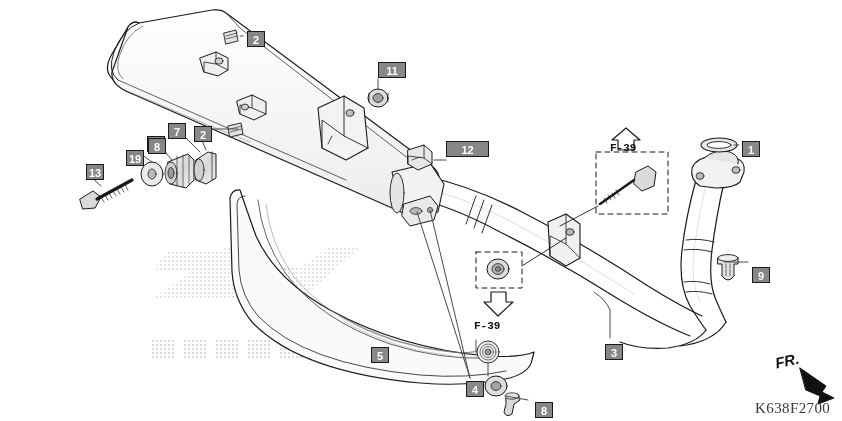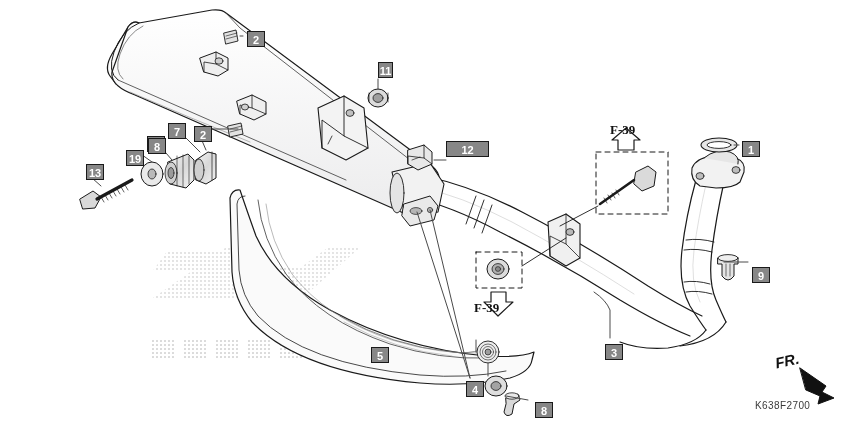--- a/index.html
+++ b/index.html
@@ -29,31 +29,32 @@
   .fr-label{
     position:absolute;
     font-size:15px;
     font-weight:bold;
     font-style:italic;
     color:#111;
     font-family:"Liberation Sans", sans-serif;
   }
   .f39{
     position:absolute;
-    font-size:13px;
+    font-size:11px;
     font-weight:bold;
     color:#111;
-    font-family:Liberation Serif, serif;
+    font-family:Liberation Mono, monospace;
+    margin-top:20px;
   }
   .partno{
     position:absolute;
-    font-size:10px;
+    font-size:15px;
     color:#3a3a3a;
     letter-spacing:.4px;
-    font-family:Liberation Sans, sans-serif;
+    font-family:Liberation Serif, serif;
   }
 </style>
 </head>
 <body>
 
 <div id="sheet">
 
   <svg id="art" viewBox="0 0 842 421" xmlns="http://www.w3.org/2000/svg">
     <defs>
       <pattern id="dots" width="4" height="4" patternUnits="userSpaceOnUse">
@@ -323,21 +324,21 @@
   <div class="callout" style="left:194px;top:126px;">2</div>
   <div class="callout" style="left:605px;top:344px;">3</div>
   <div class="callout" style="left:466px;top:381px;">4</div>
   <div class="callout" style="left:371px;top:347px;">5</div>
   <div class="callout" style="left:147px;top:136px;">6</div>
   <div class="callout" style="left:168px;top:123px;">7</div>
   <div class="callout" style="left:535px;top:402px;">8</div>
   <div class="callout" style="left:148px;top:138px;">8</div>
   <div class="callout" style="left:752px;top:267px;">9</div>
   <div class="callout" style="left:126px;top:150px;">19</div>
-  <div class="callout" style="left:378px;top:62px;width:15px;">11</div>
+  <div class="callout" style="left:378px;top:62px;width:28px;">11</div>
   <div class="callout" style="left:446px;top:141px;width:43px;">12</div>
   <div class="callout" style="left:86px;top:164px;width:18px;">13</div>
 
   <div class="f39" style="left:610px;top:122px;">F-39</div>
   <div class="f39" style="left:474px;top:300px;">F-39</div>
 
   <div class="fr-label" style="left:775px;top:352px;transform:rotate(-12deg);">FR.</div>
 
   <div class="partno" style="left:755px;top:400px;">K638F2700</div>
 

